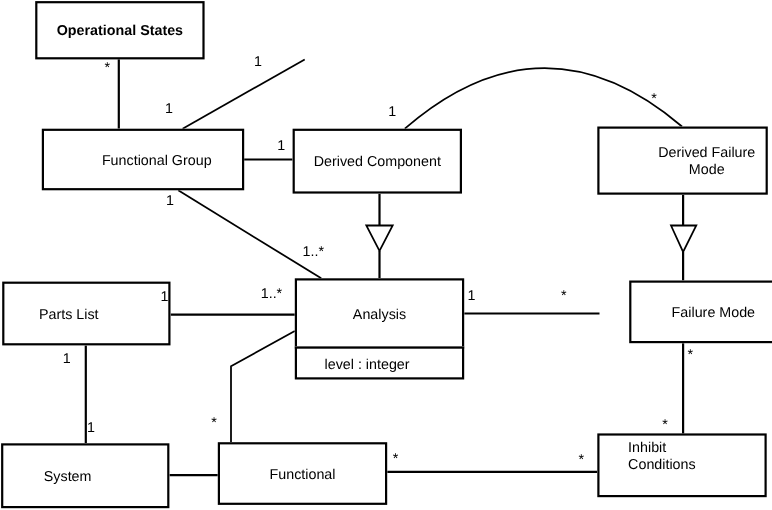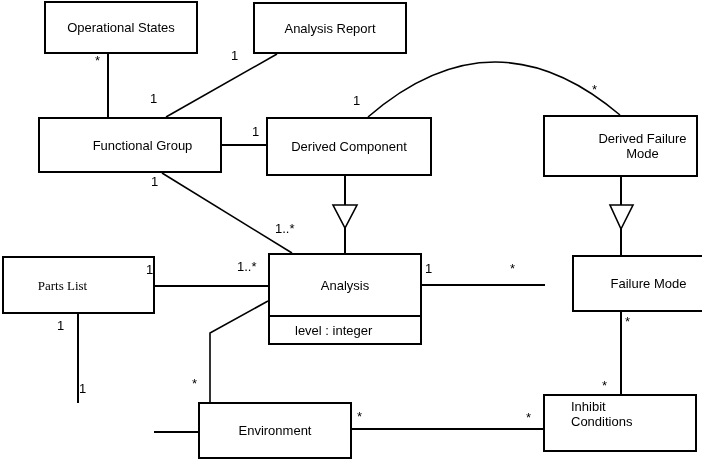--- a/index.html
+++ b/index.html
@@ -33,21 +33,21 @@
     box-sizing: border-box;
     border: 2px solid #000000;
     background: #ffffff;
     display: flex;
     align-items: center;
     justify-content: center;
     font-size: 13px;
     line-height: 15px;
   }
   .uml-class .lbl { text-align: center; }
-  .uml-class .nudge-left { position: relative; left: -16px; font-family: Liberation Serif, serif; }
+  .uml-class .nudge-left { position: relative; left: -16px; }
   .uml-class.attrs {
     justify-content: flex-start;
   }
   .uml-class.attrs .lbl {
     text-align: left;
     padding-left: 25px;
   }
   .uml-class.top-left {
     align-items: flex-start;
     justify-content: flex-start;
@@ -87,33 +87,30 @@
       <polygon points="333,205 357,205 345,228"></polygon>
       <line x1="345" y1="228" x2="345" y2="253"></line>
     </g>
     <g>
       <line x1="621" y1="177" x2="621" y2="205"></line>
       <polygon points="610,205 633,205 621,229"></polygon>
       <line x1="621" y1="229" x2="621" y2="255"></line>
     </g>
   </svg>
 
-  <div class="uml-class" style="left:44px; top:1px; width:154px; height:53px;">
+  <div class="uml-class" style="left:32px; top:1px; width:154px; height:53px;font-weight:bold;">
     <span class="lbl">Operational States</span>
   </div>
 
-  <div class="uml-class" style="left:253px; top:2px; width:154px; height:52px;">
-    <span class="lbl">Analysis Report</span>
-  </div>
 
   <div class="uml-class" style="left:38px; top:117px; width:184px; height:56px;padding-left:25px;">
     <span class="lbl">Functional Group</span>
   </div>
 
-  <div class="uml-class" style="left:266px; top:117px; width:166px; height:59px;">
+  <div class="uml-class" style="left:266px; top:117px; width:154px; height:59px;">
     <span class="lbl">Derived Component</span>
   </div>
 
   <div class="uml-class" style="left:543px; top:115px; width:155px; height:62px;padding-left:44px;">
     <span class="lbl">Derived Failure Mode</span>
   </div>
 
   <div class="uml-class" style="left:2px; top:256px; width:153px; height:58px;">
     <span class="lbl nudge-left">Parts List</span>
   </div>
@@ -122,23 +119,26 @@
     <span class="lbl">Analysis</span>
   </div>
   <div class="uml-class attrs" style="left:268px; top:315px; width:154px; height:30px;">
     <span class="lbl">level : integer</span>
   </div>
 
   <div class="uml-class" style="left:572px; top:255px; width:153px; height:57px;">
     <span class="lbl">Failure Mode</span>
   </div>
 
+  <div class="uml-class" style="left:1px; top:403px; width:153px; height:59px;">
+    <span class="lbl nudge-left">System</span>
+  </div>
 
   <div class="uml-class" style="left:198px; top:402px; width:154px; height:57px;">
-    <span class="lbl">Environment</span>
+    <span class="lbl">Functional</span>
   </div>
 
   <div class="uml-class top-left" style="left:543px; top:394px; width:154px; height:58px;">
     <span class="lbl">Inhibit Conditions</span>
   </div>
 
   <span class="mult" style="left:95px; top:54px;">*</span>
 
   <span class="mult" style="left:231px; top:49px;">1</span>
   <span class="mult" style="left:150px; top:92px;">1</span>

